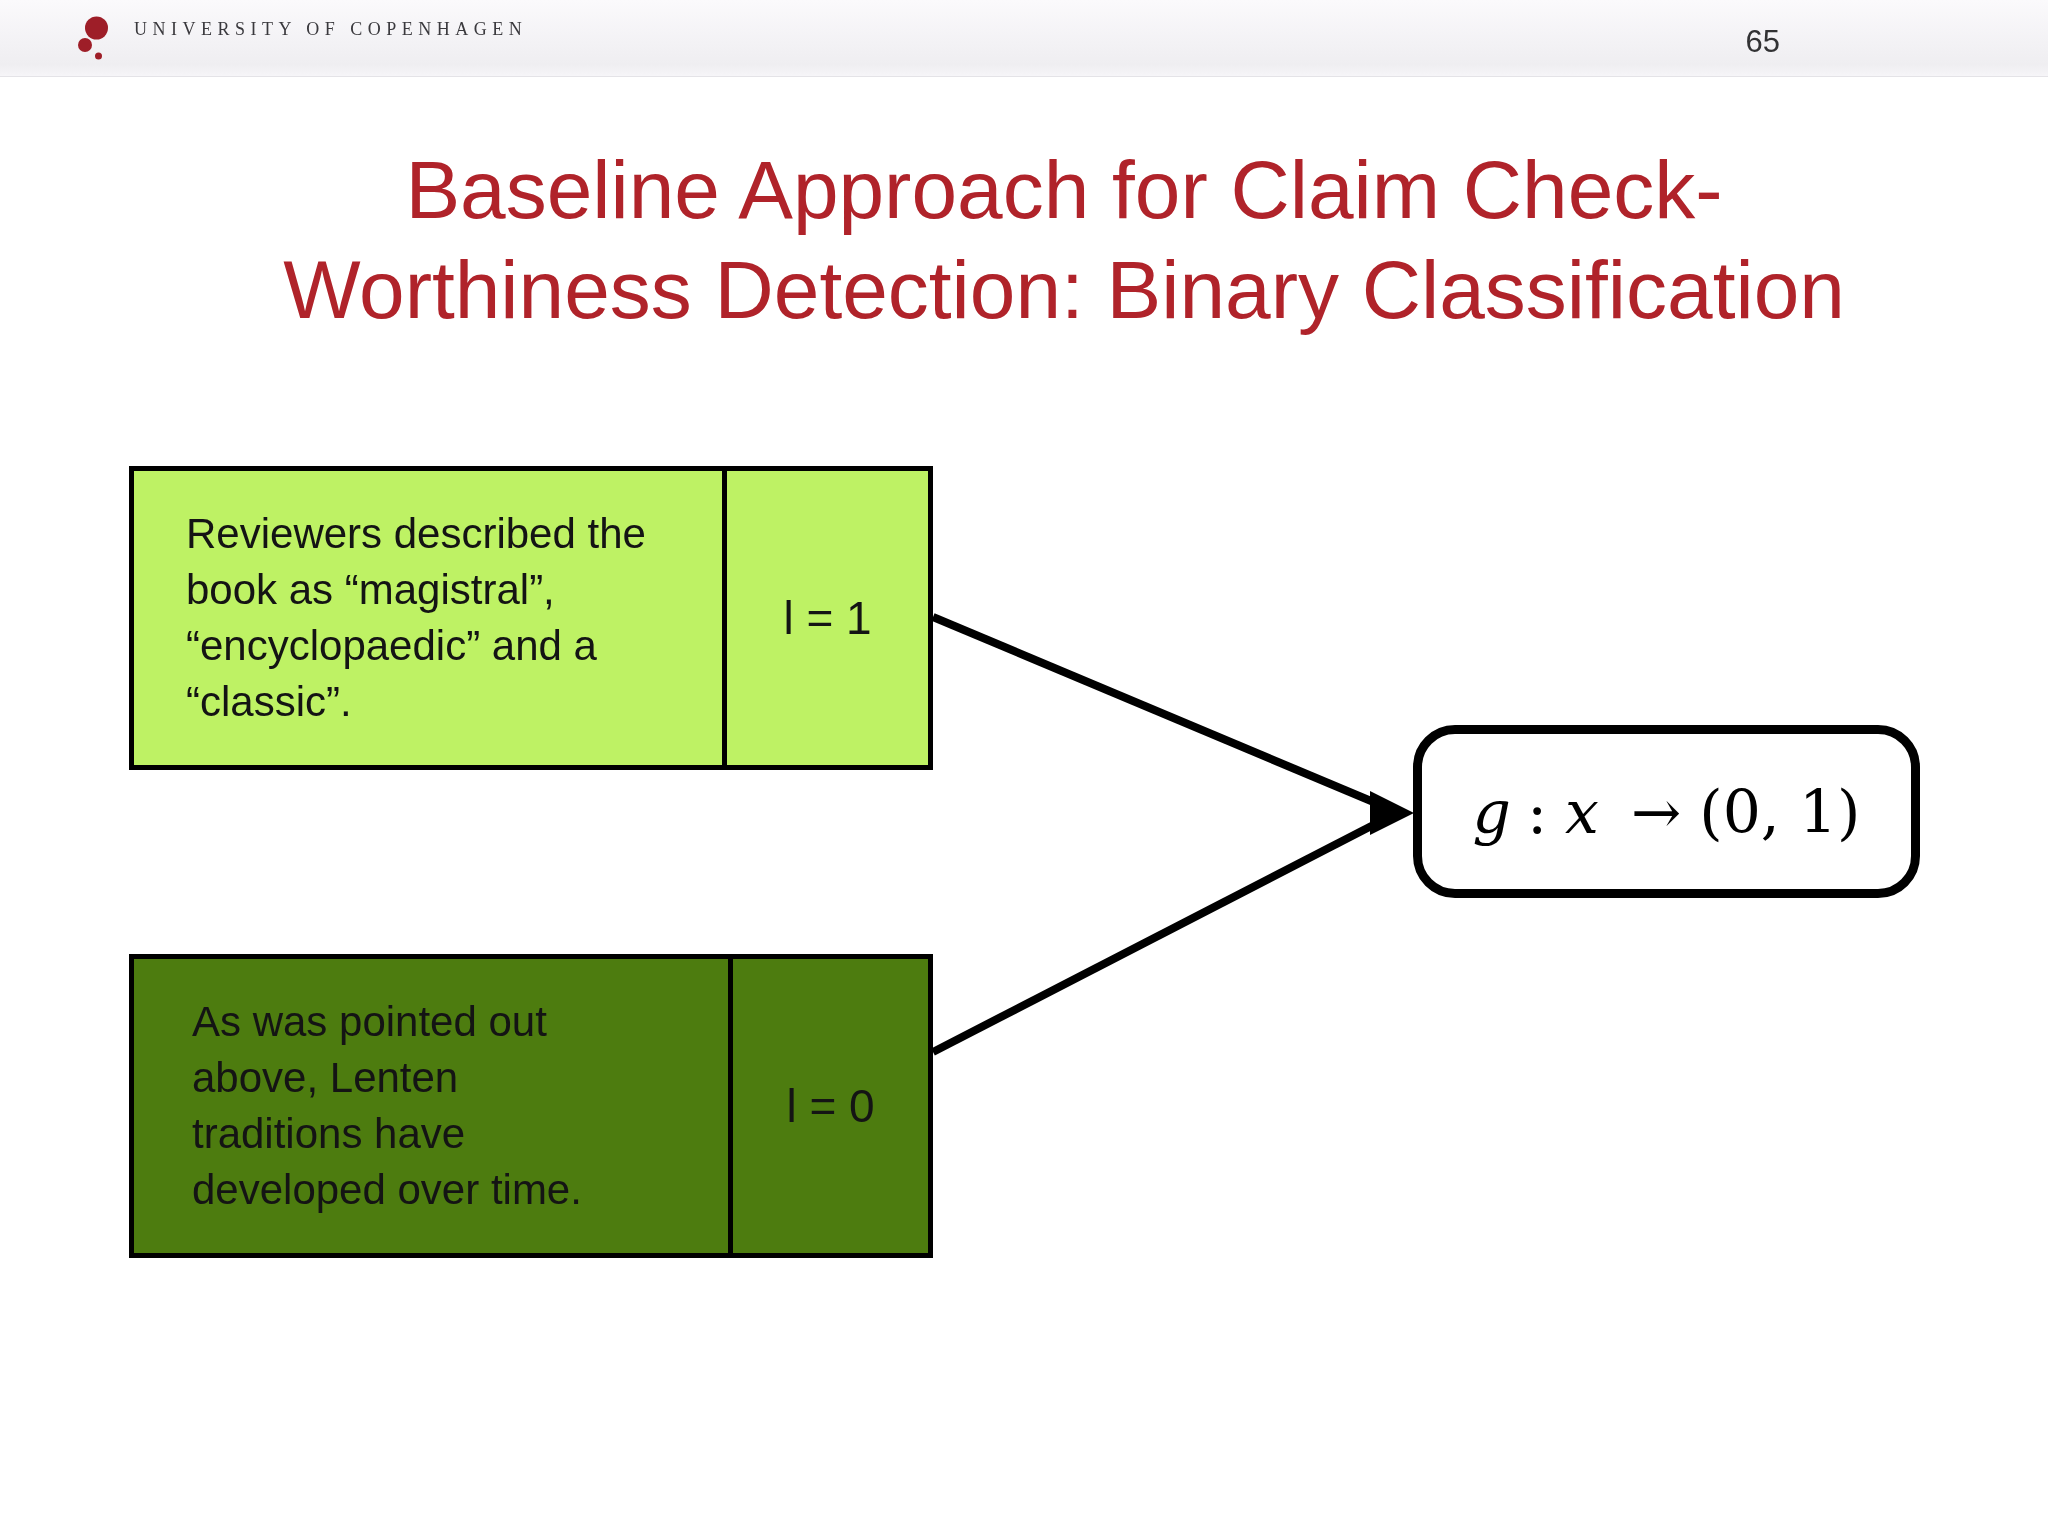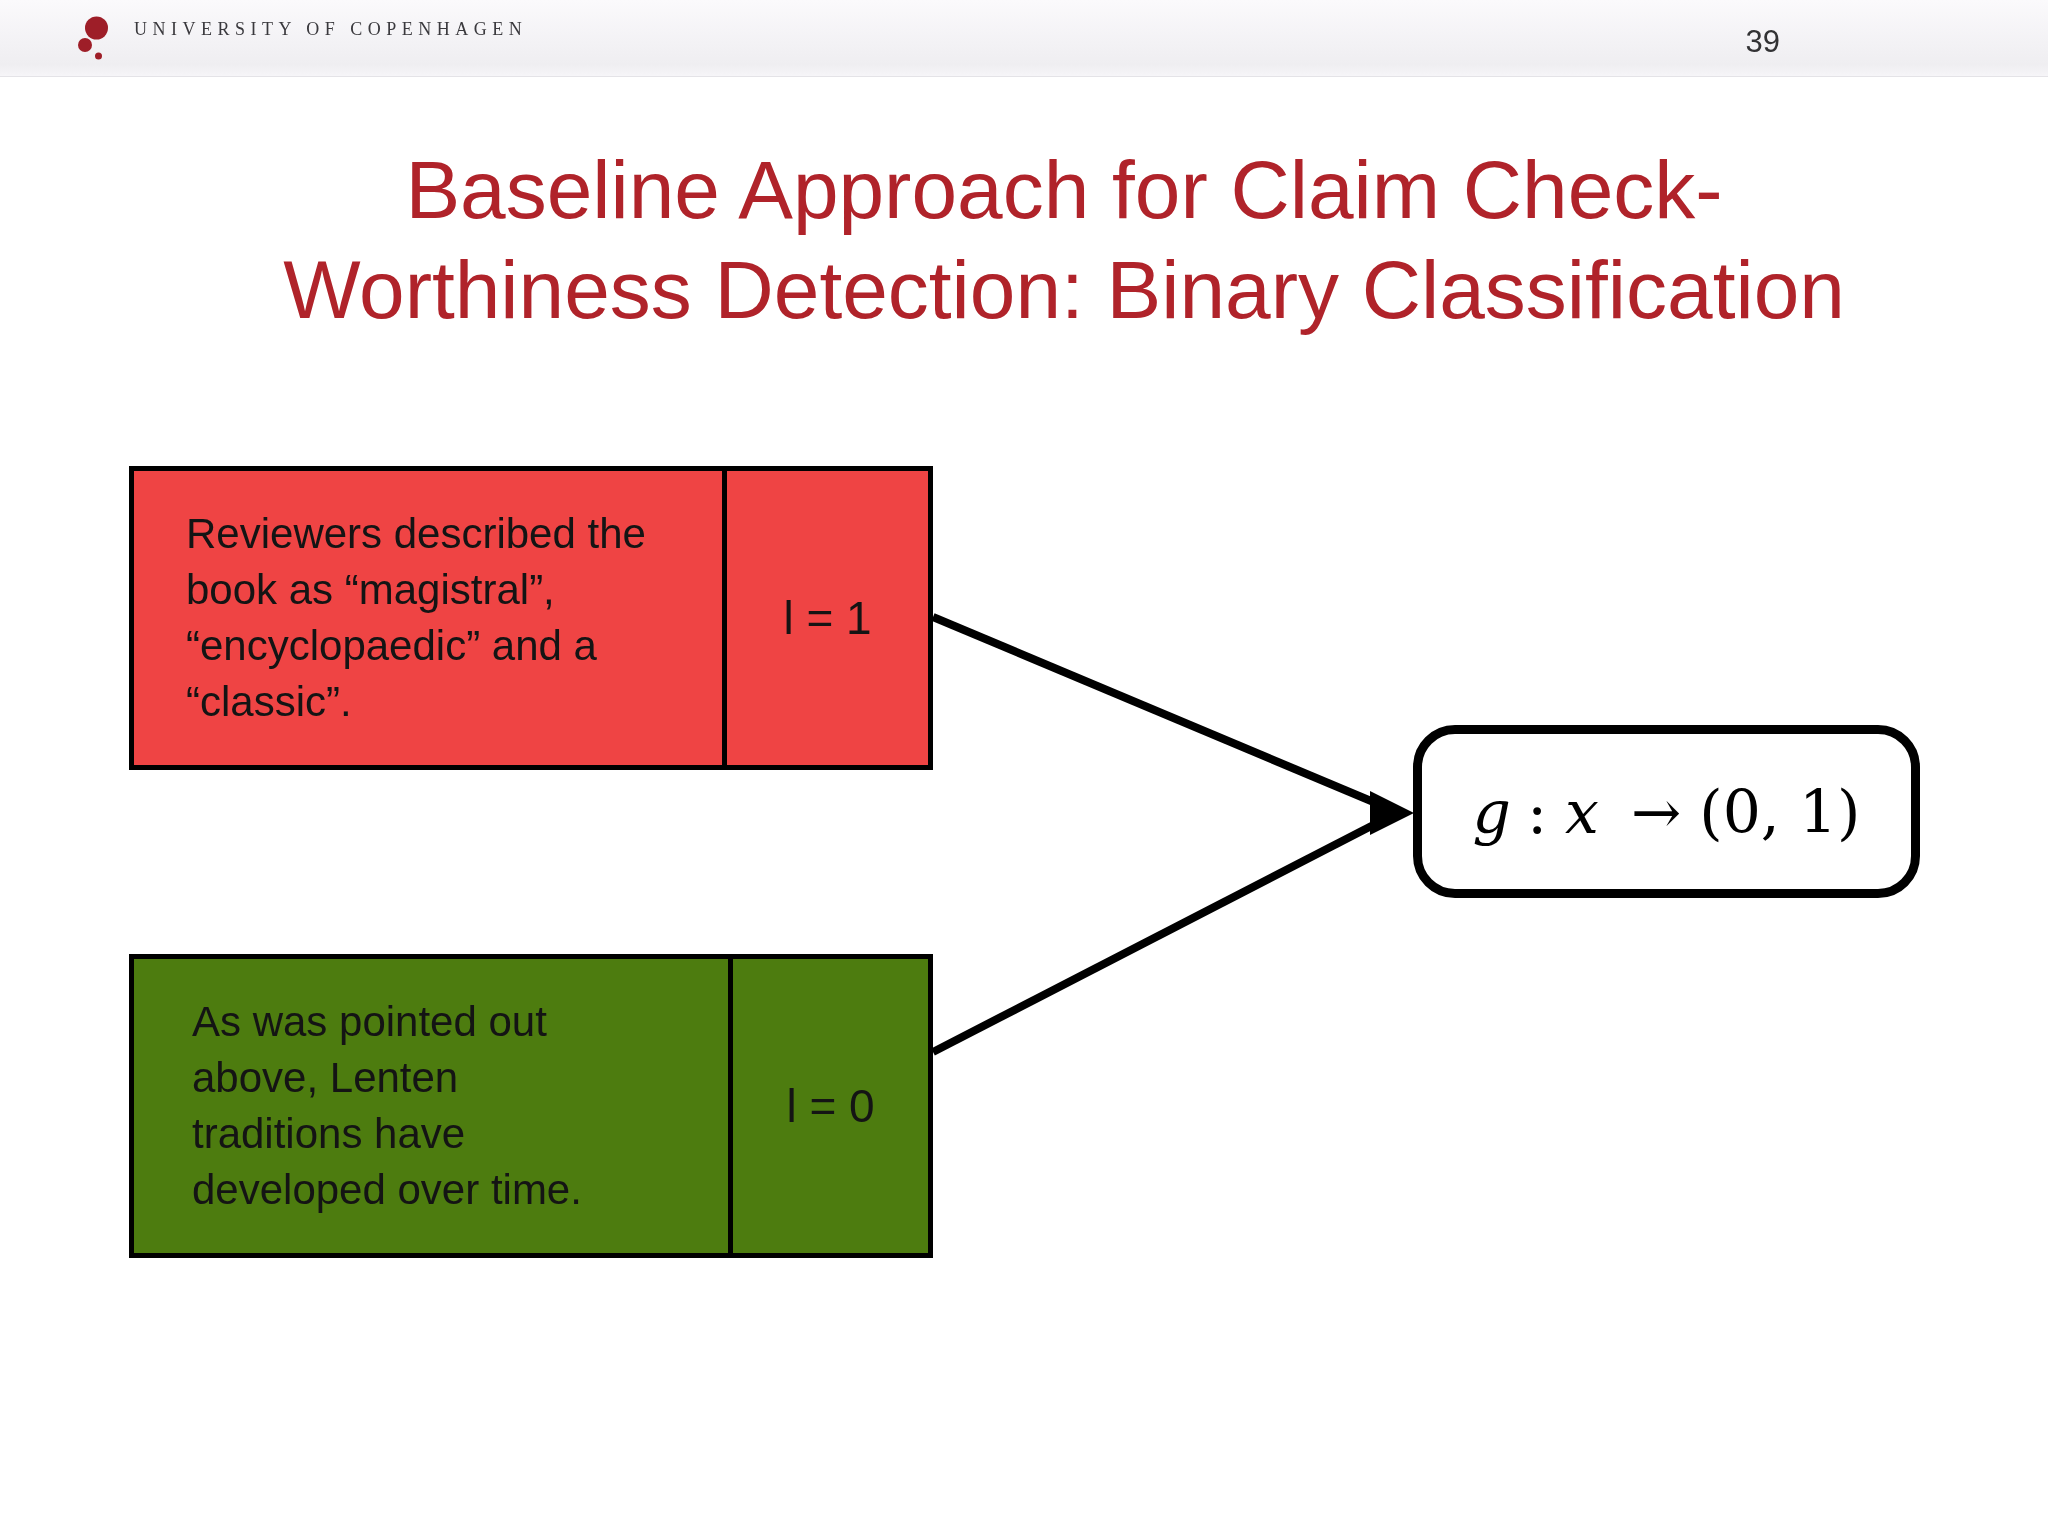--- a/index.html
+++ b/index.html
@@ -37,21 +37,21 @@
     letter-spacing:0px;
     padding-left:40px;
   }
 
   
   .example-box{
     position:absolute;left:129px;width:804px;height:304px;
     border:5px solid #000;box-sizing:border-box;
     display:flex;
   }
-  .example-box.positive{top:466px;background:#ef4444;}
+  .example-box.positive{top:466px;background:#bef264;}
   .example-box.negative{top:954px;background:#4d7c0f;padding-left:6px;}
   .example-text{
     width:593px;box-sizing:border-box;
     border-right:5px solid #000;
     padding:30px 30px 30px 52px;
     display:flex;align-items:center;
     font-size:42px;line-height:56px;color:#141414;
     white-space:pre-line;
   }
   .example-label{
@@ -79,21 +79,21 @@
 </head>
 <body>
 
 <div class="header">
   <svg class="logo" viewBox="0 0 130 76">
     <circle cx="96.5" cy="28" r="11.5" fill="#9E1E28"></circle>
     <circle cx="85" cy="45" r="7" fill="#9E1E28"></circle>
     <circle cx="98.5" cy="56" r="3.5" fill="#9E1E28"></circle>
   </svg>
   <div class="logo-text">UNIVERSITY OF COPENHAGEN</div>
-  <div class="page-number">39</div>
+  <div class="page-number">65</div>
 </div>
 
 <div class="slide-title">
   <div>Baseline Approach for Claim Check-</div>
   <div>Worthiness Detection: Binary Classification</div>
 </div>
 
 <div class="example-box positive">
   <div class="example-text">Reviewers described the
 book as “magistral”,

